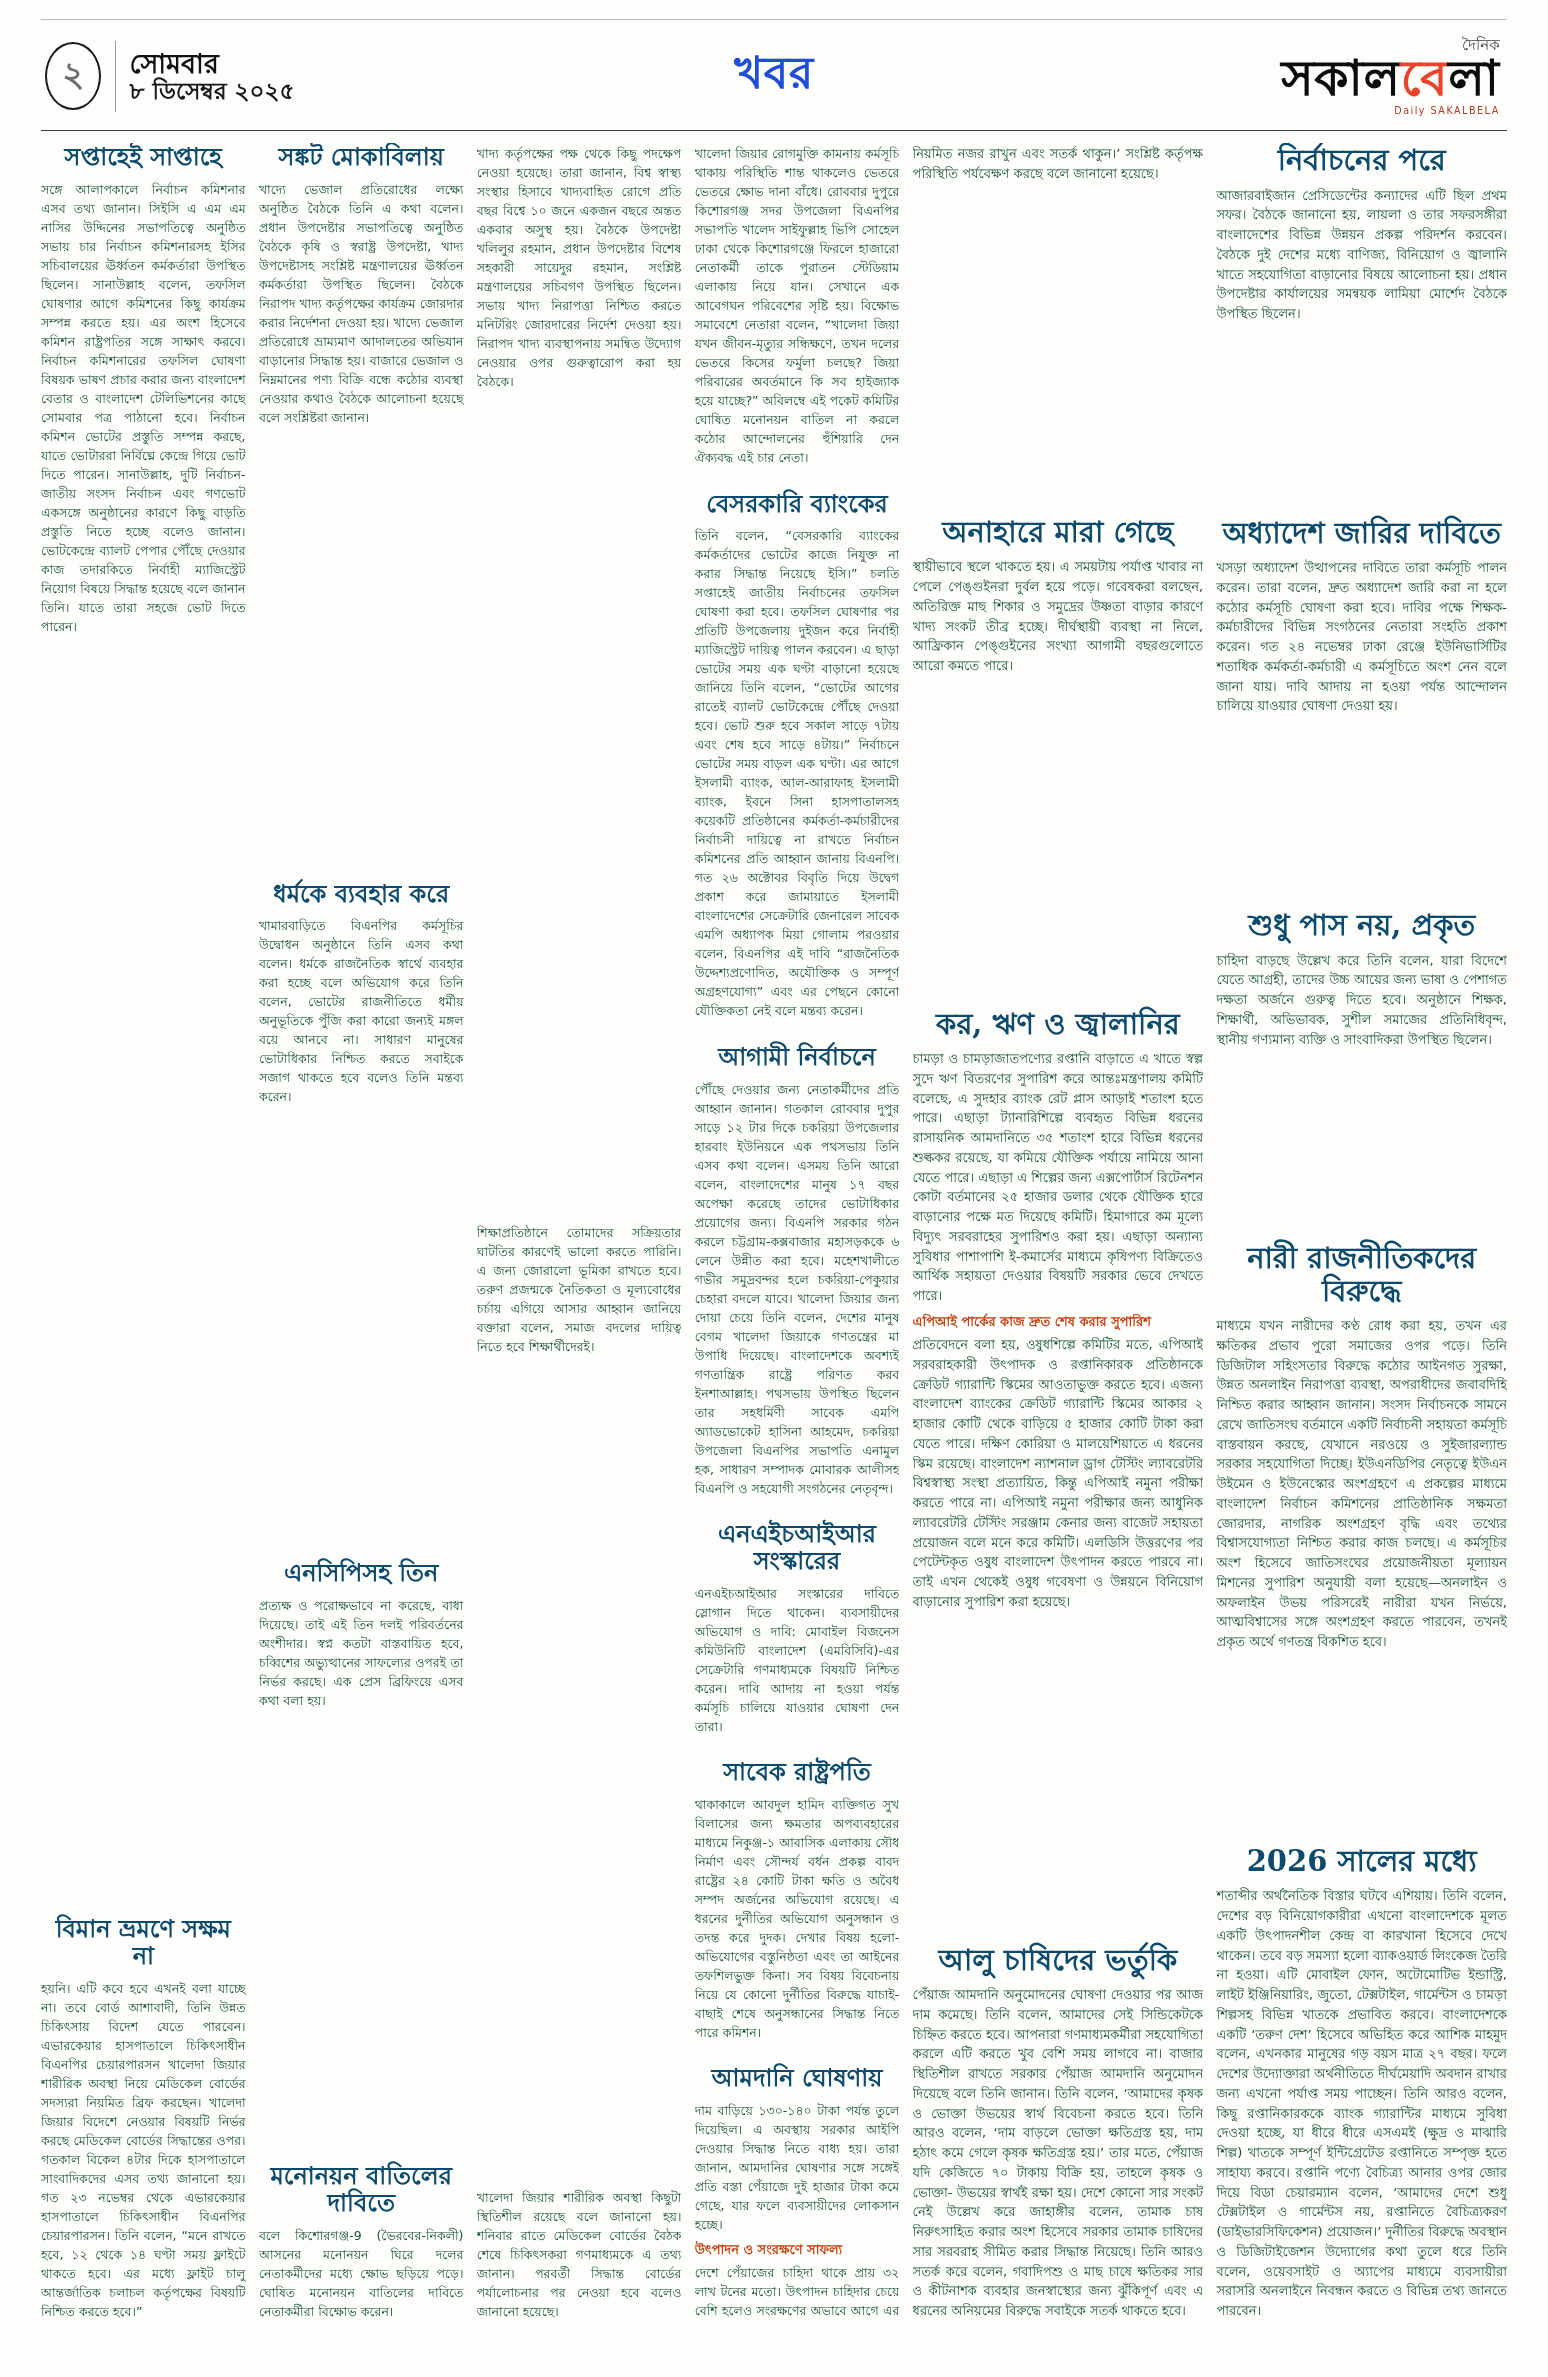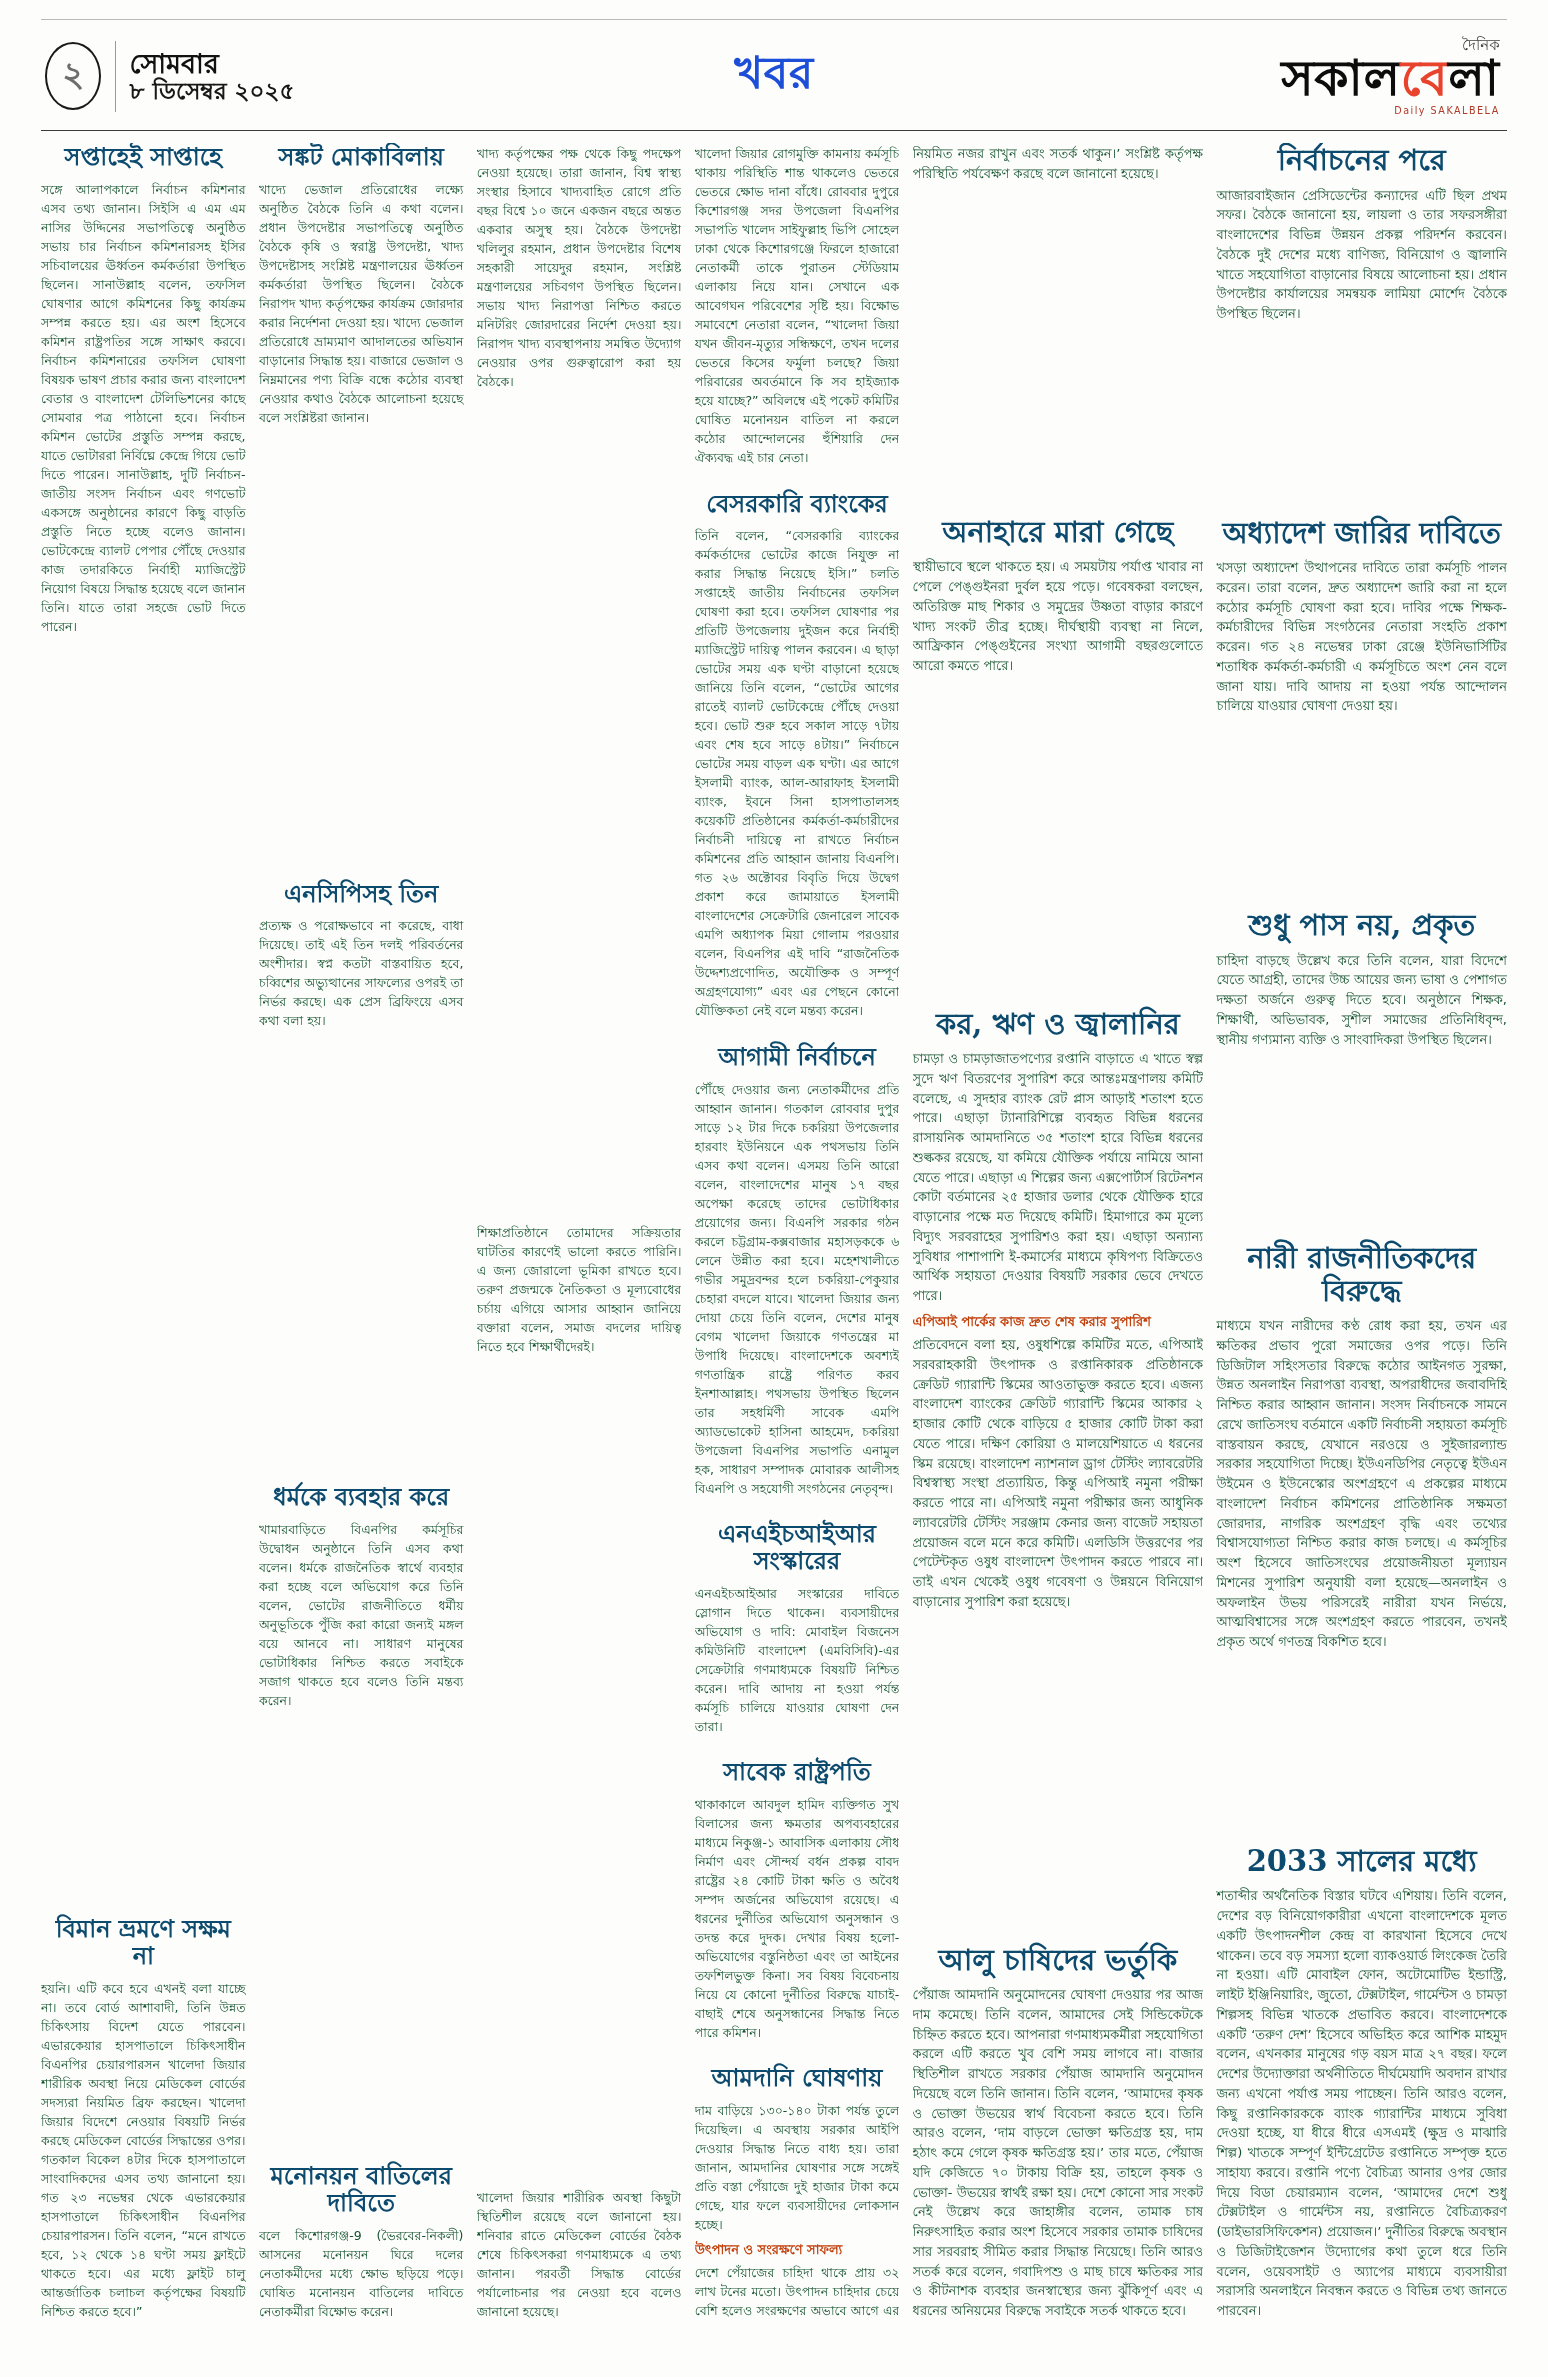--- a/index.html
+++ b/index.html
@@ -117,26 +117,26 @@
           <h2 class="headline">বিমান ভ্রমণে সক্ষম না</h2>
           <p class="body">হয়নি। এটি কবে হবে এখনই বলা যাচ্ছে না। তবে বোর্ড আশাবাদী, তিনি উন্নত চিকিৎসায় বিদেশ যেতে পারবেন। এভারকেয়ার হাসপাতালে চিকিৎসাধীন বিএনপির চেয়ারপারসন খালেদা জিয়ার শারীরিক অবস্থা নিয়ে মেডিকেল বোর্ডের সদস্যরা নিয়মিত ব্রিফ করছেন। খালেদা জিয়ার বিদেশে নেওয়ার বিষয়টি নির্ভর করছে মেডিকেল বোর্ডের সিদ্ধান্তের ওপর। গতকাল বিকেল ৪টার দিকে হাসপাতালে সাংবাদিকদের এসব তথ্য জানানো হয়। গত ২৩ নভেম্বর থেকে এভারকেয়ার হাসপাতালে চিকিৎসাধীন বিএনপির চেয়ারপারসন। তিনি বলেন, “মনে রাখতে হবে, ১২ থেকে ১৪ ঘণ্টা সময় ফ্লাইটে থাকতে হবে। এর মধ্যে ফ্লাইট চালু আন্তর্জাতিক চলাচল কর্তৃপক্ষের বিষয়টি নিশ্চিত করতে হবে।”</p>
         </article>
       </section>
     <section class="col">
         <article class="article">
           <h2 class="headline">সঙ্কট মোকাবিলায়</h2>
           <p class="body">খাদ্যে ভেজাল প্রতিরোধের লক্ষ্যে অনুষ্ঠিত বৈঠকে তিনি এ কথা বলেন। প্রধান উপদেষ্টার সভাপতিত্বে অনুষ্ঠিত বৈঠকে কৃষি ও স্বরাষ্ট্র উপদেষ্টা, খাদ্য উপদেষ্টাসহ সংশ্লিষ্ট মন্ত্রণালয়ের ঊর্ধ্বতন কর্মকর্তারা উপস্থিত ছিলেন। বৈঠকে নিরাপদ খাদ্য কর্তৃপক্ষের কার্যক্রম জোরদার করার নির্দেশনা দেওয়া হয়। খাদ্যে ভেজাল প্রতিরোধে ভ্রাম্যমাণ আদালতের অভিযান বাড়ানোর সিদ্ধান্ত হয়। বাজারে ভেজাল ও নিম্নমানের পণ্য বিক্রি বন্ধে কঠোর ব্যবস্থা নেওয়ার কথাও বৈঠকে আলোচনা হয়েছে বলে সংশ্লিষ্টরা জানান।</p>
         </article>
         <article class="article">
+          <h2 class="headline">ধর্মকে ব্যবহার করে</h2>
+          <p class="body">খামারবাড়িতে বিএনপির কর্মসূচির উদ্বোধন অনুষ্ঠানে তিনি এসব কথা বলেন। ধর্মকে রাজনৈতিক স্বার্থে ব্যবহার করা হচ্ছে বলে অভিযোগ করে তিনি বলেন, ভোটের রাজনীতিতে ধর্মীয় অনুভূতিকে পুঁজি করা কারো জন্যই মঙ্গল বয়ে আনবে না। সাধারণ মানুষের ভোটাধিকার নিশ্চিত করতে সবাইকে সজাগ থাকতে হবে বলেও তিনি মন্তব্য করেন।</p>
+        </article>
+        <article class="article">
           <h2 class="headline">এনসিপিসহ তিন</h2>
           <p class="body">প্রত্যক্ষ ও পরোক্ষভাবে না করেছে, বাধা দিয়েছে। তাই এই তিন দলই পরিবর্তনের অংশীদার। স্বপ্ন কতটা বাস্তবায়িত হবে, চব্বিশের অভ্যুত্থানের সাফল্যের ওপরই তা নির্ভর করছে। এক প্রেস ব্রিফিংয়ে এসব কথা বলা হয়।</p>
-        </article>
-        <article class="article">
-          <h2 class="headline">ধর্মকে ব্যবহার করে</h2>
-          <p class="body">খামারবাড়িতে বিএনপির কর্মসূচির উদ্বোধন অনুষ্ঠানে তিনি এসব কথা বলেন। ধর্মকে রাজনৈতিক স্বার্থে ব্যবহার করা হচ্ছে বলে অভিযোগ করে তিনি বলেন, ভোটের রাজনীতিতে ধর্মীয় অনুভূতিকে পুঁজি করা কারো জন্যই মঙ্গল বয়ে আনবে না। সাধারণ মানুষের ভোটাধিকার নিশ্চিত করতে সবাইকে সজাগ থাকতে হবে বলেও তিনি মন্তব্য করেন।</p>
         </article>
         <article class="article">
           <h2 class="headline">মনোনয়ন বাতিলের দাবিতে</h2>
           <p class="body">বলে কিশোরগঞ্জ-9 (ভৈরবের-নিকলী) আসনের মনোনয়ন ঘিরে দলের নেতাকর্মীদের মধ্যে ক্ষোভ ছড়িয়ে পড়ে। ঘোষিত মনোনয়ন বাতিলের দাবিতে নেতাকর্মীরা বিক্ষোভ করেন।</p>
         </article>
       </section>
     <section class="col">
         <article class="article continuation">
           <p class="body">খাদ্য কর্তৃপক্ষের পক্ষ থেকে কিছু পদক্ষেপ নেওয়া হয়েছে। তারা জানান, বিশ্ব স্বাস্থ্য সংস্থার হিসাবে খাদ্যবাহিত রোগে প্রতি বছর বিশ্বে ১০ জনে একজন বছরে অন্তত একবার অসুস্থ হয়। বৈঠকে উপদেষ্টা খলিলুর রহমান, প্রধান উপদেষ্টার বিশেষ সহকারী সায়েদুর রহমান, সংশ্লিষ্ট মন্ত্রণালয়ের সচিবগণ উপস্থিত ছিলেন। সভায় খাদ্য নিরাপত্তা নিশ্চিত করতে মনিটরিং জোরদারের নির্দেশ দেওয়া হয়। নিরাপদ খাদ্য ব্যবস্থাপনায় সমন্বিত উদ্যোগ নেওয়ার ওপর গুরুত্বারোপ করা হয় বৈঠকে।</p>
         </article>
@@ -204,20 +204,20 @@
         </article>
         <article class="article">
           <h2 class="headline">শুধু পাস নয়, প্রকৃত</h2>
           <p class="body">চাহিদা বাড়ছে উল্লেখ করে তিনি বলেন, যারা বিদেশে যেতে আগ্রহী, তাদের উচ্চ আয়ের জন্য ভাষা ও পেশাগত দক্ষতা অর্জনে গুরুত্ব দিতে হবে। অনুষ্ঠানে শিক্ষক, শিক্ষার্থী, অভিভাবক, সুশীল সমাজের প্রতিনিধিবৃন্দ, স্থানীয় গণ্যমান্য ব্যক্তি ও সাংবাদিকরা উপস্থিত ছিলেন।</p>
         </article>
         <article class="article">
           <h2 class="headline">নারী রাজনীতিকদের বিরুদ্ধে</h2>
           <p class="body">মাধ্যমে যখন নারীদের কণ্ঠ রোধ করা হয়, তখন এর ক্ষতিকর প্রভাব পুরো সমাজের ওপর পড়ে। তিনি ডিজিটাল সহিংসতার বিরুদ্ধে কঠোর আইনগত সুরক্ষা, উন্নত অনলাইন নিরাপত্তা ব্যবস্থা, অপরাধীদের জবাবদিহি নিশ্চিত করার আহ্বান জানান। সংসদ নির্বাচনকে সামনে রেখে জাতিসংঘ বর্তমানে একটি নির্বাচনী সহায়তা কর্মসূচি বাস্তবায়ন করছে, যেখানে নরওয়ে ও সুইজারল্যান্ড সরকার সহযোগিতা দিচ্ছে। ইউএনডিপির নেতৃত্বে ইউএন উইমেন ও ইউনেস্কোর অংশগ্রহণে এ প্রকল্পের মাধ্যমে বাংলাদেশ নির্বাচন কমিশনের প্রাতিষ্ঠানিক সক্ষমতা জোরদার, নাগরিক অংশগ্রহণ বৃদ্ধি এবং তথ্যের বিশ্বাসযোগ্যতা নিশ্চিত করার কাজ চলছে। এ কর্মসূচির অংশ হিসেবে জাতিসংঘের প্রয়োজনীয়তা মূল্যায়ন মিশনের সুপারিশ অনুযায়ী বলা হয়েছে—অনলাইন ও অফলাইন উভয় পরিসরেই নারীরা যখন নির্ভয়ে, আত্মবিশ্বাসের সঙ্গে অংশগ্রহণ করতে পারবেন, তখনই প্রকৃত অর্থে গণতন্ত্র বিকশিত হবে।</p>
         </article>
         <article class="article">
-          <h2 class="headline">2033 সালের মধ্যে</h2>
+          <h2 class="headline">2026 সালের মধ্যে</h2>
           <p class="body">শতাব্দীর অর্থনৈতিক বিস্তার ঘটবে এশিয়ায়। তিনি বলেন, দেশের বড় বিনিয়োগকারীরা এখনো বাংলাদেশকে মূলত একটি উৎপাদনশীল কেন্দ্র বা কারখানা হিসেবে দেখে থাকেন। তবে বড় সমস্যা হলো ব্যাকওয়ার্ড লিংকেজ তৈরি না হওয়া। এটি মোবাইল ফোন, অটোমোটিভ ইন্ডাস্ট্রি, লাইট ইঞ্জিনিয়ারিং, জুতো, টেক্সটাইল, গার্মেন্টস ও চামড়া শিল্পসহ বিভিন্ন খাতকে প্রভাবিত করবে। বাংলাদেশকে একটি ‘তরুণ দেশ’ হিসেবে অভিহিত করে আশিক মাহমুদ বলেন, এখনকার মানুষের গড় বয়স মাত্র ২৭ বছর। ফলে দেশের উদ্যোক্তারা অর্থনীতিতে দীর্ঘমেয়াদি অবদান রাখার জন্য এখনো পর্যাপ্ত সময় পাচ্ছেন। তিনি আরও বলেন, কিছু রপ্তানিকারককে ব্যাংক গ্যারান্টির মাধ্যমে সুবিধা দেওয়া হচ্ছে, যা ধীরে ধীরে এসএমই (ক্ষুদ্র ও মাঝারি শিল্প) খাতকে সম্পূর্ণ ইন্টিগ্রেটেড রপ্তানিতে সম্পৃক্ত হতে সাহায্য করবে। রপ্তানি পণ্যে বৈচিত্র্য আনার ওপর জোর দিয়ে বিডা চেয়ারম্যান বলেন, ‘আমাদের দেশে শুধু টেক্সটাইল ও গার্মেন্টস নয়, রপ্তানিতে বৈচিত্র্যকরণ (ডাইভারসিফিকেশন) প্রয়োজন।’ দুর্নীতির বিরুদ্ধে অবস্থান ও ডিজিটাইজেশন উদ্যোগের কথা তুলে ধরে তিনি বলেন, ওয়েবসাইট ও অ্যাপের মাধ্যমে ব্যবসায়ীরা সরাসরি অনলাইনে নিবন্ধন করতে ও বিভিন্ন তথ্য জানতে পারবেন।</p>
         </article>
       </section>
   </main>
 
 </div>
 
 
 </body></html>

